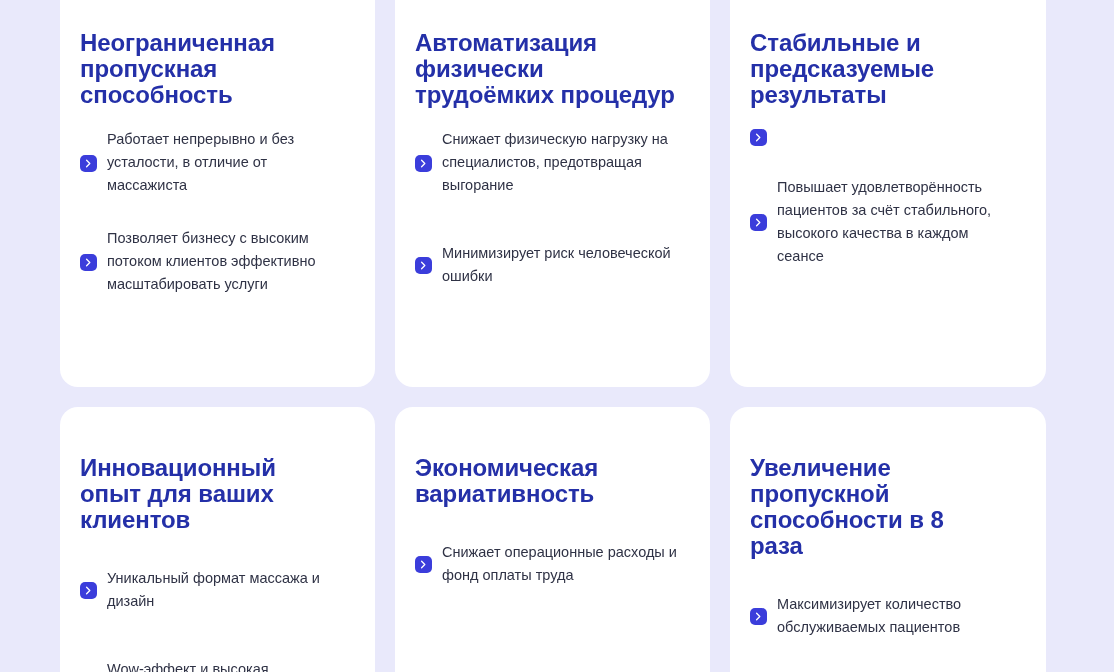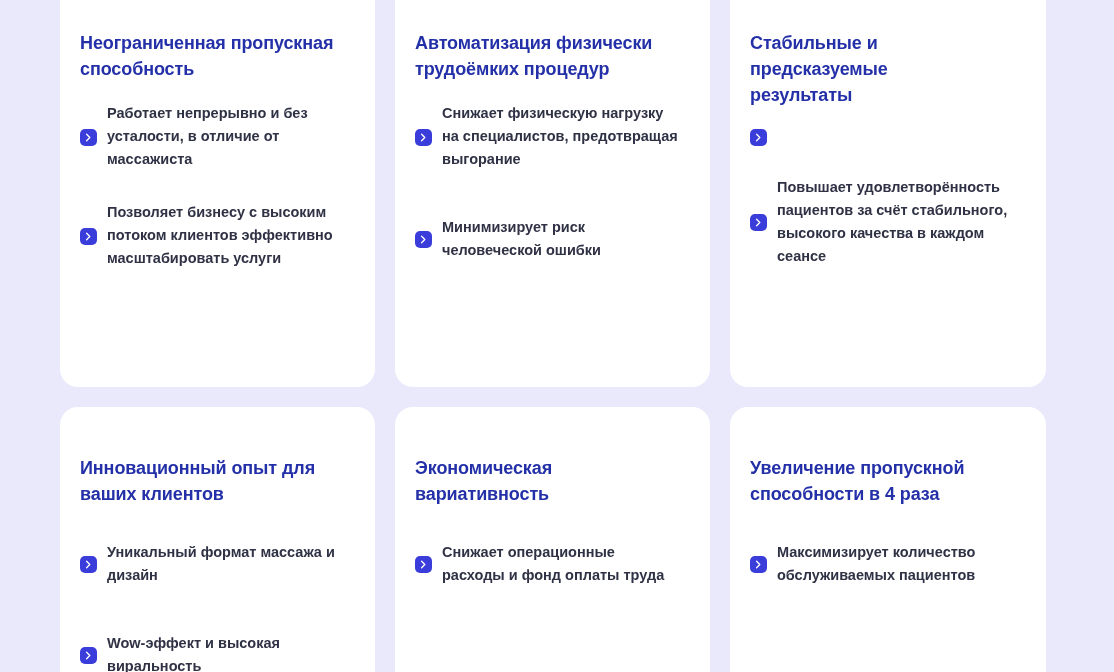--- a/index.html
+++ b/index.html
@@ -38,36 +38,35 @@
     padding: 34px 30px 30px 20px;
     box-sizing: border-box;
     min-height: 200px;
   }
 
   .card.row1 { height: 417px; padding-top: 60px; }
   .card.row2 { height: 310px; padding-top: 48px; }
 
   .card-title {
     color: #2430a8;
-    font-size: 18px;
+    font-size: 24px;
     line-height: 26px;
     font-weight: bold;
     margin: 0 0 18px 0;
     padding-left: 0px;
     letter-spacing: -0.1px;
   }
 
   .card.row1 .card-title { margin-bottom: 20px; }
   .card.row2 .card-title { margin-bottom: 34px; }
 
   .bullets {
     list-style: none;
     margin: 0;
     padding: 0;
-    font-weight: bold;
   }
 
   .bullet {
     display: flex;
     align-items: center;
     gap: 10px;
     margin-bottom: 24px;
   }
 
   .bullet:last-child { margin-bottom: 0; }
@@ -198,21 +197,21 @@
             <svg width="7" height="9" viewBox="0 0 7 9">
                 <path d="M1.6 1.2 L4.8 4.5 L1.6 7.8" fill="none" stroke="#ffffff" stroke-width="1.3" stroke-linecap="round" stroke-linejoin="round"></path>
               </svg>
           </span>
           <span class="bullet-text">Снижает операционные расходы и фонд оплаты труда</span>
         </li>
       </ul>
     </div>
 
     <div class="card row2 col3">
-      <h3 class="card-title" style="max-width:225px;">Увеличение пропускной способности в 4 раза</h3>
+      <h3 class="card-title" style="max-width:225px;">Увеличение пропускной способности в 8 раза</h3>
       <ul class="bullets">
         <li class="bullet">
           <span class="chev">
             <svg width="7" height="9" viewBox="0 0 7 9">
                 <path d="M1.6 1.2 L4.8 4.5 L1.6 7.8" fill="none" stroke="#ffffff" stroke-width="1.3" stroke-linecap="round" stroke-linejoin="round"></path>
               </svg>
           </span>
           <span class="bullet-text">Максимизирует количество обслуживаемых пациентов</span>
         </li>
       </ul>

